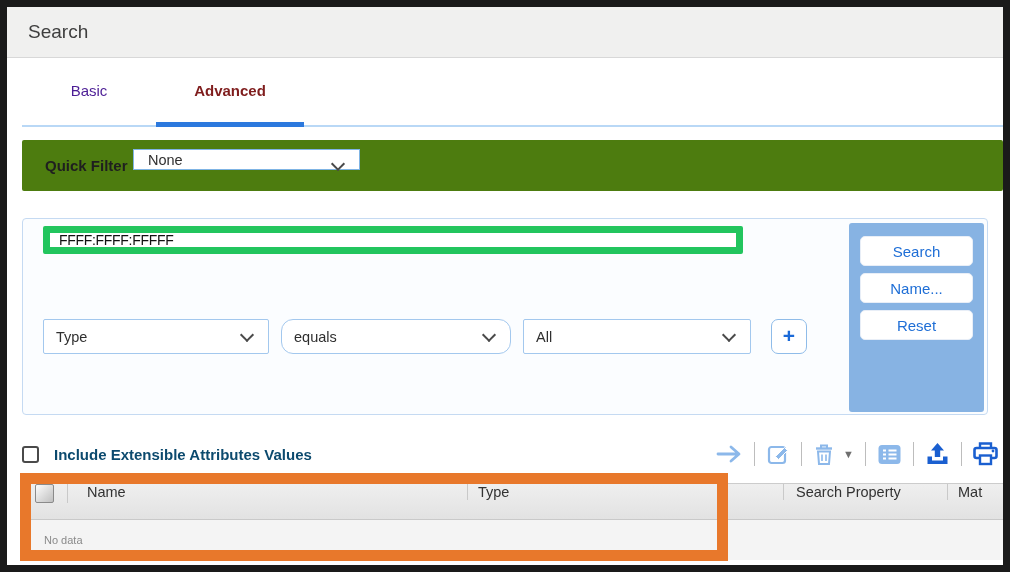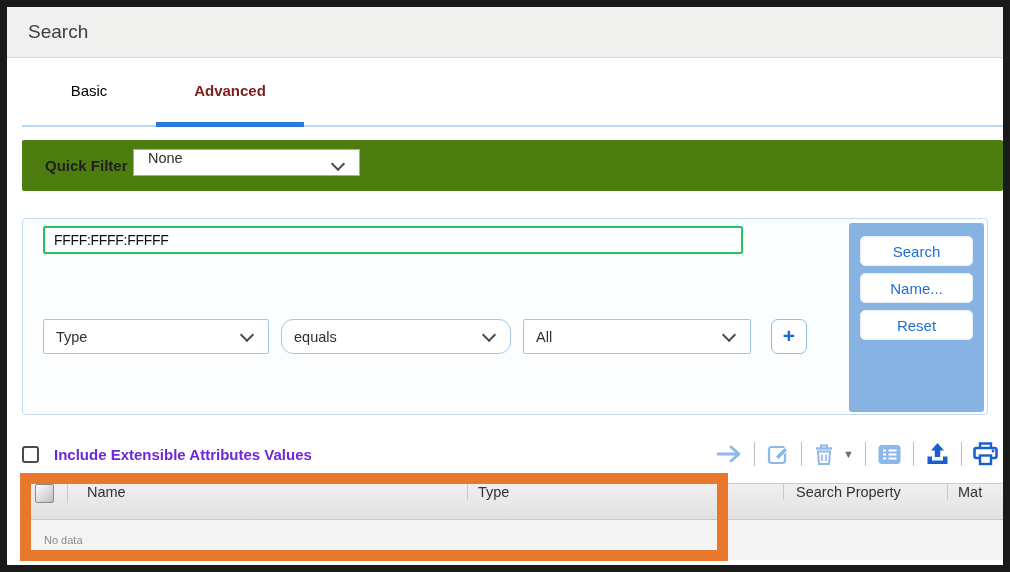--- a/index.html
+++ b/index.html
@@ -17,50 +17,50 @@
     display:flex; align-items:center;
   }
   .titlebar .title { margin-left:21px; font-size:19px; color:#3e3e3e; }
 
   
   .tabs-row { left:0; top:51px; width:996px; height:70px; background:#fff; }
   .tab {
     position:absolute; top:0; height:65px; display:flex; align-items:center; justify-content:center;
     font-size:15px; cursor:pointer;
   }
-  .tab-basic { left:15px; width:134px; color:#000000; }
+  .tab-basic { left:15px; width:134px; color:#4c1d95; }
   .tab-advanced { left:149px; width:148px; color:#7f1d1d; font-weight:bold; }
   .tab-underline { position:absolute; left:15px; top:67px; width:981px; height:2px; background:#b9d8f6; }
   .tab-activebar { position:absolute; left:149px; top:64px; width:148px; height:5px; background:#2c79de; }
 
   
   .qf-bar {
     left:15px; top:133px; width:981px; height:51px; background:#4d7c0f; border-radius:2px;
     display:flex; align-items:center;
   }
   .qf-label { margin-left:23px; font-weight:bold; font-size:15px; color:#1f1f1f; }
   .qf-select {
-    position:absolute; left:111px; top:9px; width:227px; height:27px;
-    background:#fff; border:1px solid #7fb4e4; display:flex; align-items:flex-start;
+    position:absolute; left:111px; top:9px; width:227px; height:21px;
+    background:#fff; border:1px solid #7fb4e4; display:flex; align-items:center;
     font-size:14.5px; color:#2f2f2f; padding-left:14px; cursor:pointer;
   }
   .chevron {
     position:absolute; right:16px; top:11px; width:10px; height:10px;
     border-right:2px solid #4a4a4a; border-bottom:2px solid #4a4a4a;
     transform:rotate(45deg); transform-origin:center; margin-top:-2px;
   }
 
   
   .criteria-panel {
     left:15px; top:211px; width:966px; height:197px;
     border:1px solid #c5daf2; border-radius:4px; background:#fbfdff;
   }
   .query-input {
     position:absolute; left:20px; top:7px; width:700px; height:28px;
-    border:2px solid #22c55e; border-radius:2px; background:#fff;
+    border:7px solid #22c55e; border-radius:2px; background:#fff;
     font-family:"Liberation Sans", sans-serif; font-size:14px; letter-spacing:-0.3px;
     color:#111; padding-left:9px;
   }
   .cond-select {
     position:absolute; top:100px; height:35px; background:#fff; border:1px solid #a3c8ee;
     border-radius:2px; display:flex; align-items:center; font-size:14.5px; color:#2f2f2f;
     padding-left:12px; cursor:pointer;
   }
   .cond-select .chevron { top:12px; }
   .sel-field { left:20px; width:226px; }
@@ -84,21 +84,21 @@
 
   
   .results-bar {
     left:15px; top:428px; width:976px; height:38px;
     display:flex; align-items:center; justify-content:space-between;
   }
   .include-group { display:flex; align-items:center; }
   .checkbox {
     width:17px; height:17px; border:2px solid #4a4a4a; border-radius:3px; background:#fff; cursor:pointer;
   }
-  .include-label { margin-left:15px; font-weight:bold; font-size:15px; color:#6d28d9; }
+  .include-label { margin-left:15px; font-weight:bold; font-size:15px; color:#0c4a6e; }
   .icon-strip { display:flex; align-items:center; gap:11px; }
   .tsep { width:1px; height:24px; background:#bdbdbd; }
   .icon { display:flex; align-items:center; cursor:pointer; }
   .caret { font-size:11px; color:#6f6f6f; margin-left:-3px; cursor:pointer; }
 
   
   .table { left:15px; top:476px; width:981px; }
   .thead {
     height:37px; display:flex; align-items:flex-start;
     background:linear-gradient(#efefef, #e2e2e2);

